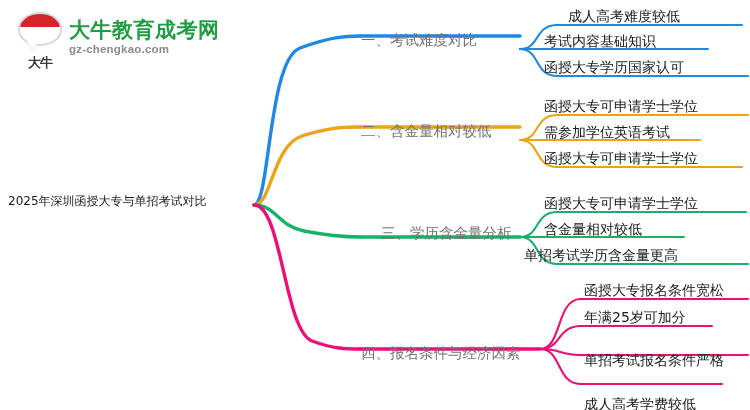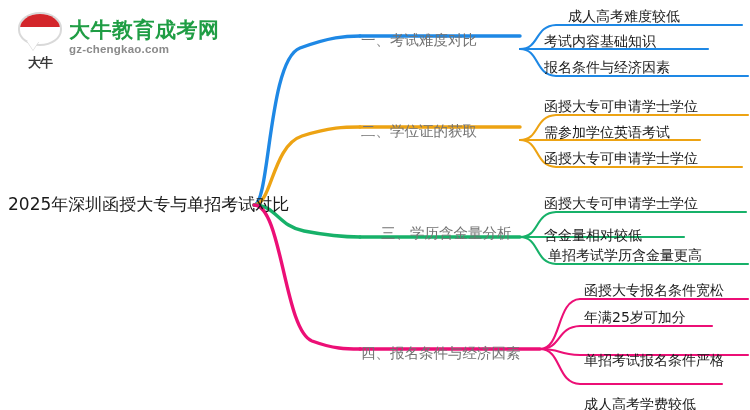--- a/index.html
+++ b/index.html
@@ -44,21 +44,21 @@
     font-size:21px;font-weight:bold;color:#1f9d44;letter-spacing:0.5px;
     font-family:"DejaVu Sans","Liberation Sans",sans-serif;
   }
   .logo-en{
     font-size:11.5px;font-weight:bold;color:#8a8a8a;margin-top:3px;letter-spacing:0.2px;
   }
 
   
   .root-label{
     position:absolute;left:8px;top:193px;
-    font-size:17px;color:#1a1a1a;white-space:nowrap;
+    font-size:12px;color:#1a1a1a;white-space:nowrap;
     font-family:"DejaVu Sans","Liberation Sans",sans-serif;
   }
 
   
   .branch-label{
     position:absolute;font-size:14.5px;color:#737373;white-space:nowrap;
     font-family:"DejaVu Sans","Liberation Sans",sans-serif;
   }
   .b1{left:361px;top:31px;}
   .b2{left:361px;top:122px;}
@@ -116,32 +116,32 @@
   </div>
   <div class="logo-words">
     <div class="logo-cn">大牛教育成考网</div>
     <div class="logo-en">gz-chengkao.com</div>
   </div>
 </div>
 
 <div class="root-label">2025年深圳函授大专与单招考试对比</div>
 
 <div class="branch-label b1">一、考试难度对比</div>
-<div class="branch-label b2">二、学位证的获取</div>
+<div class="branch-label b2">二、含金量相对较低</div>
 <div class="branch-label b3">三、学历含金量分析</div>
 <div class="branch-label b4">四、报名条件与经济因素</div>
 
 <div class="leaf" style="left:568px;top:8px;">成人高考难度较低</div>
 <div class="leaf" style="left:544px;top:33px;font-family:Liberation Mono, monospace;">考试内容基础知识</div>
-<div class="leaf" style="left:544px;top:59px;">报名条件与经济因素</div>
+<div class="leaf" style="left:544px;top:59px;">函授大专学历国家认可</div>
 
 <div class="leaf" style="left:544px;top:98px;">函授大专可申请学士学位</div>
 <div class="leaf" style="left:544px;top:124px;">需参加学位英语考试</div>
 <div class="leaf" style="left:544px;top:150px;">函授大专可申请学士学位</div>
 
 <div class="leaf" style="left:544px;top:195px;">函授大专可申请学士学位</div>
-<div class="leaf" style="left:544px;top:227px;">含金量相对较低</div>
-<div class="leaf" style="left:548px;top:247px;">单招考试学历含金量更高</div>
+<div class="leaf" style="left:544px;top:221px;">含金量相对较低</div>
+<div class="leaf" style="left:524px;top:247px;">单招考试学历含金量更高</div>
 
 <div class="leaf" style="left:584px;top:282px;">函授大专报名条件宽松</div>
 <div class="leaf" style="left:584px;top:309px;">年满25岁可加分</div>
 <div class="leaf" style="left:584px;top:352px;">单招考试报名条件严格</div>
 <div class="leaf" style="left:584px;top:354px;margin-top:42px;">成人高考学费较低</div>
 
 </body></html>

